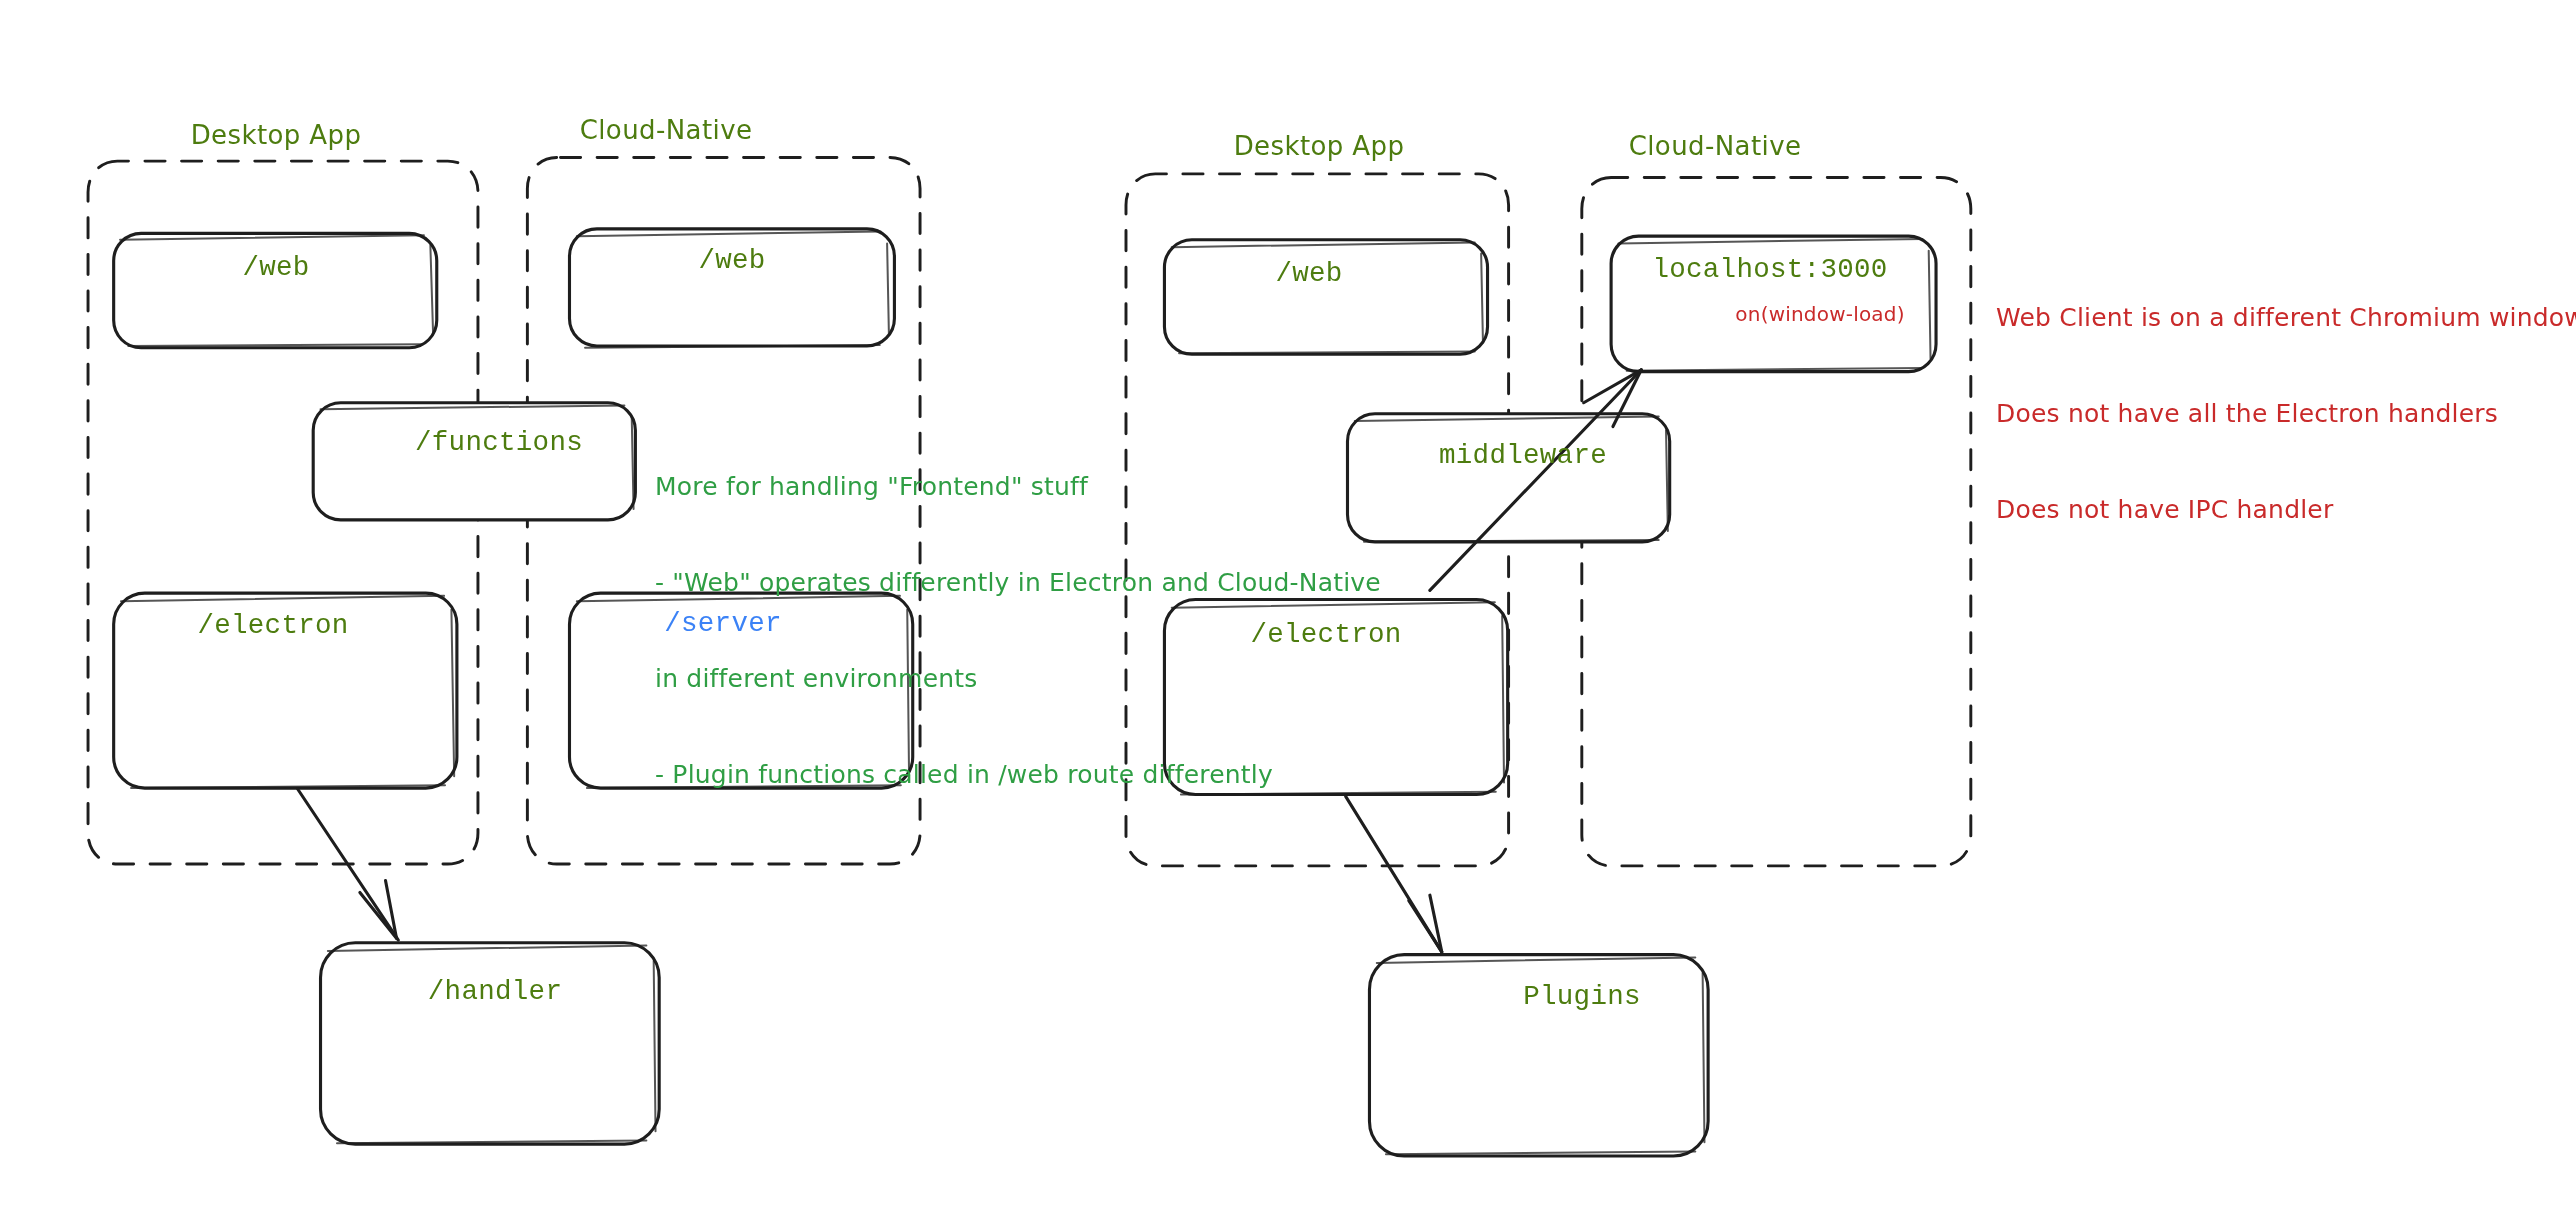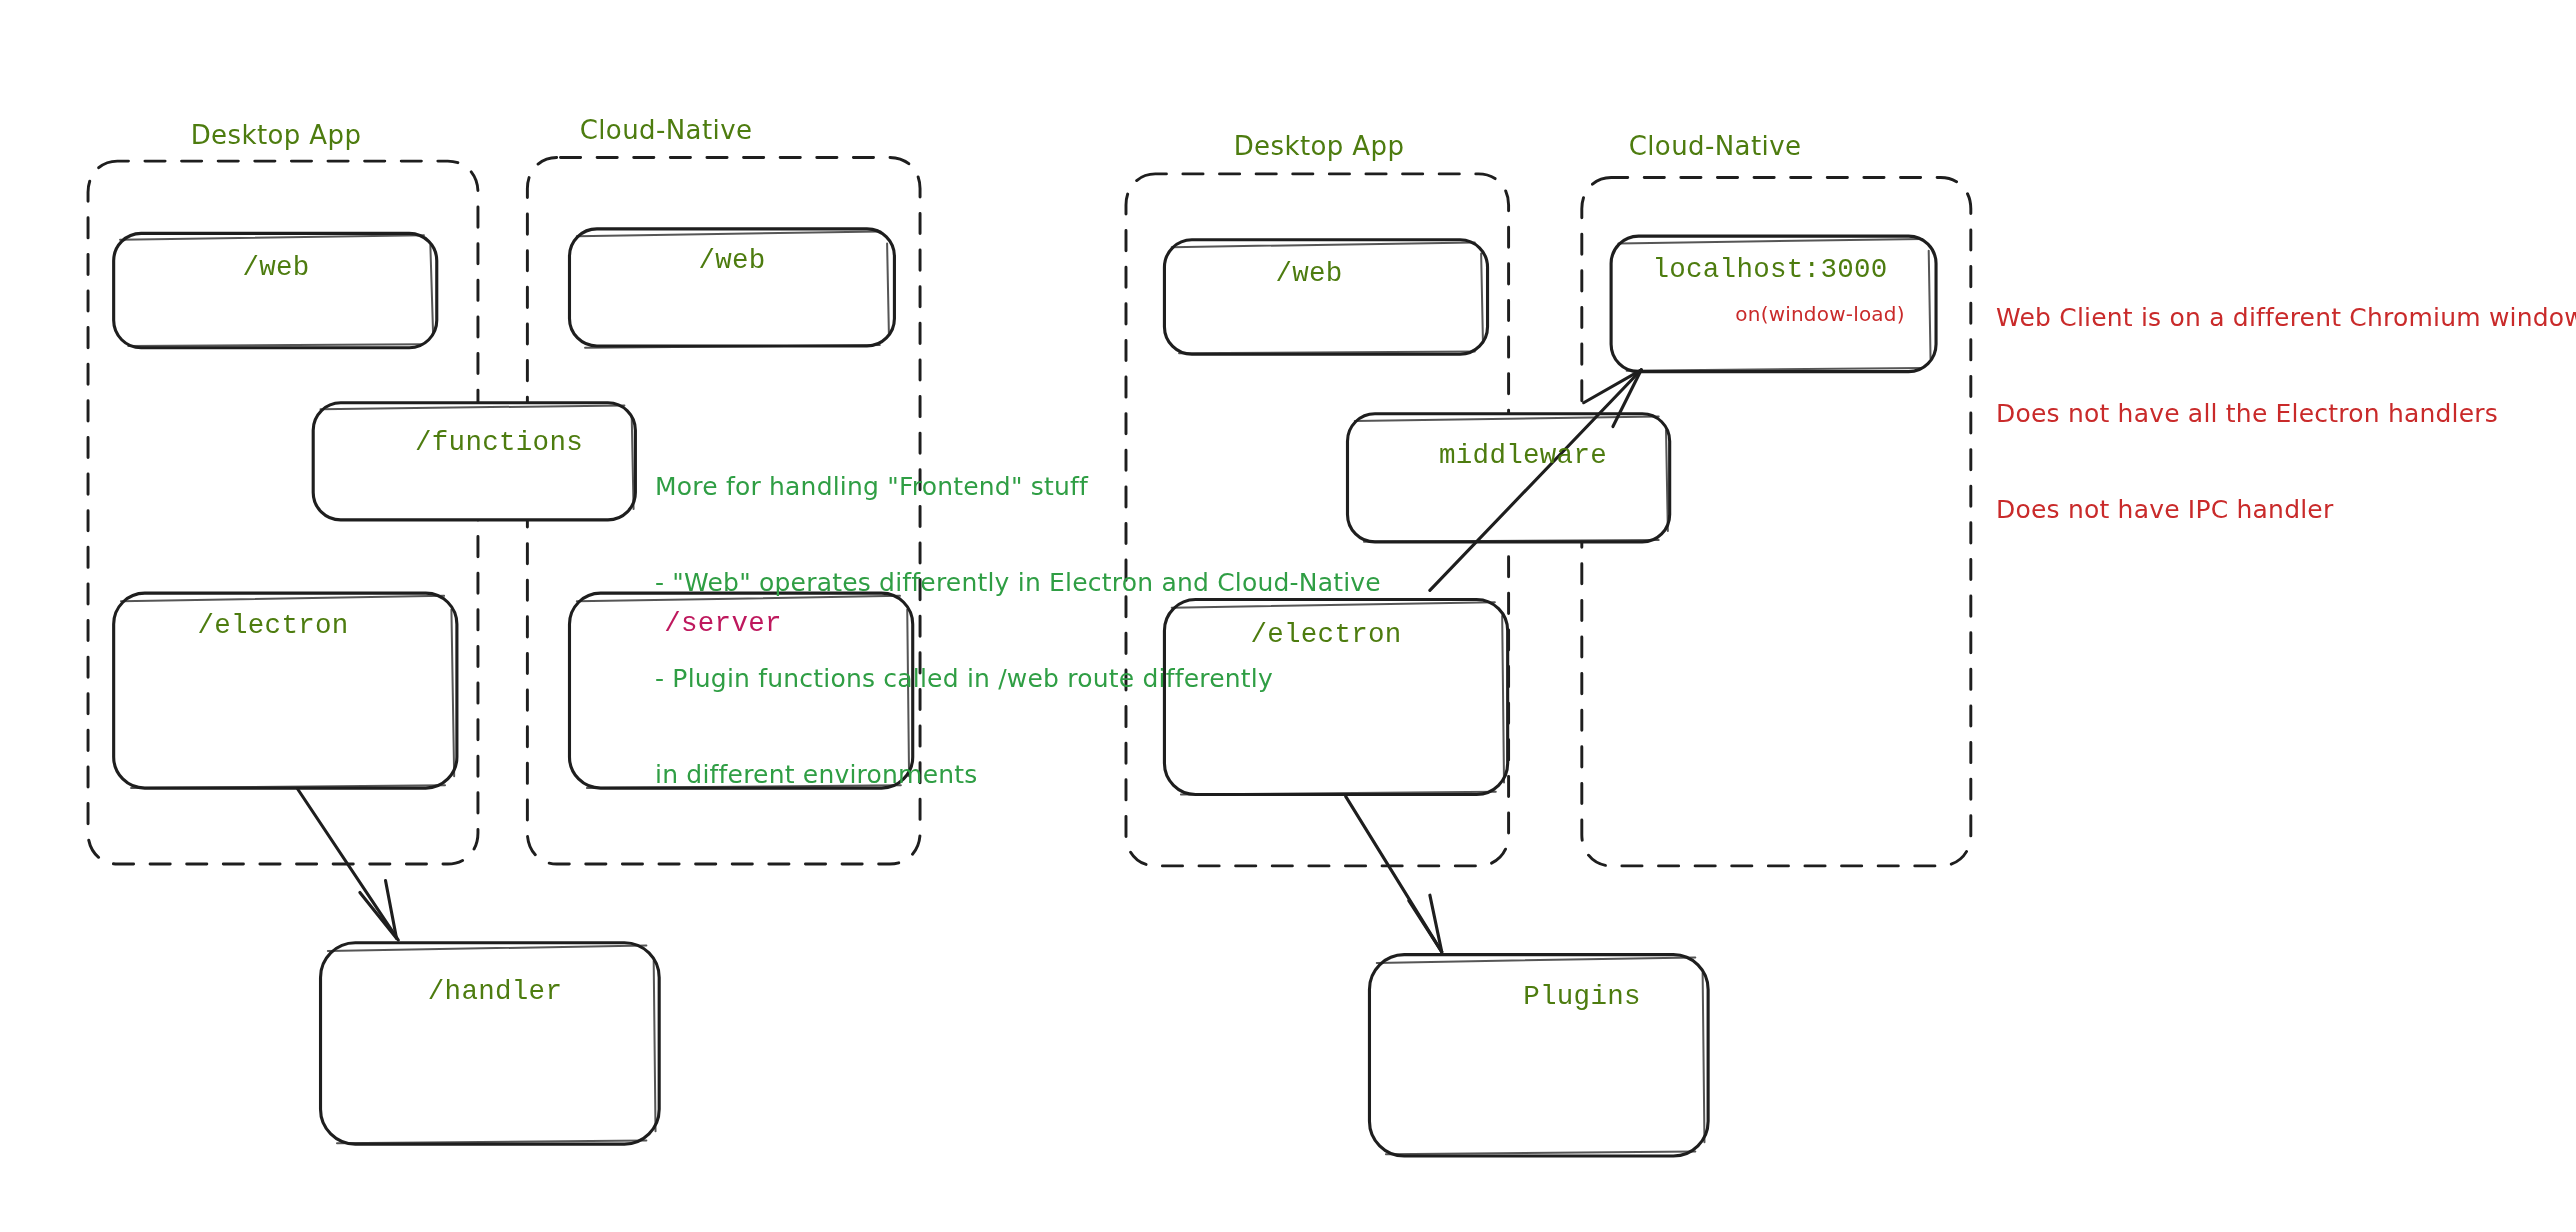--- a/index.html
+++ b/index.html
@@ -48,21 +48,21 @@
     text-align: center;
     color: #c92a2a;
   }
   .note {
     font-size: 25px;
     line-height: 32px;
     letter-spacing: 0.2px;
   }
   .note-green { color: #2f9e44; }
   .note-red   { color: #c92a2a; }
-  .txt-red    { color: #be185d; }
+  .txt-red    { color: #3b82f6; }
 </style>
 </head>
 <body>
 
 <svg id="canvas" viewBox="0 0 2814 1346" xmlns="http://www.w3.org/2000/svg">
   <defs>
     <style>
       .dash   { fill:none; stroke:#1e1e1e; stroke-width:3.2; stroke-linecap:round;
                 stroke-dasharray: 22 18; }
       .solid  { fill:#ffffff; stroke:#1e1e1e; stroke-width:3.4; stroke-linecap:round;
@@ -208,22 +208,22 @@
 <div class="label node-label" style="left:1309px; top:258px;">/web</div>
 <div class="label node-label" style="left:1770px; top:254px;">localhost:3000</div>
 <div class="label node-sub" style="left:1820px; top:302px;">on(window-load)</div>
 <div class="label node-label" style="left:1523px; top:440px;">middleware</div>
 <div class="label node-label" style="left:1326px; top:619px;">/electron</div>
 <div class="label node-label" style="left:1538px; top:981px;margin-left:44px;">Plugins</div>
 
 <div class="label note note-green" style="left:655px; top:407px;">
   <div>More for handling "Frontend" stuff</div>
   <div>- "Web" operates differently in Electron and Cloud-Native</div>
+  <div>in different environments</div>
   <div>- Plugin functions called in /web route differently</div>
-  <div>in different environments</div>
 </div>
 
 <div class="label note note-red" style="left:1996px; top:238px;">
   <div>Web Client is on a different Chromium window</div>
   <div>Does not have all the Electron handlers</div>
   <div>Does not have IPC handler</div>
 </div>
 
 
 </body></html>

